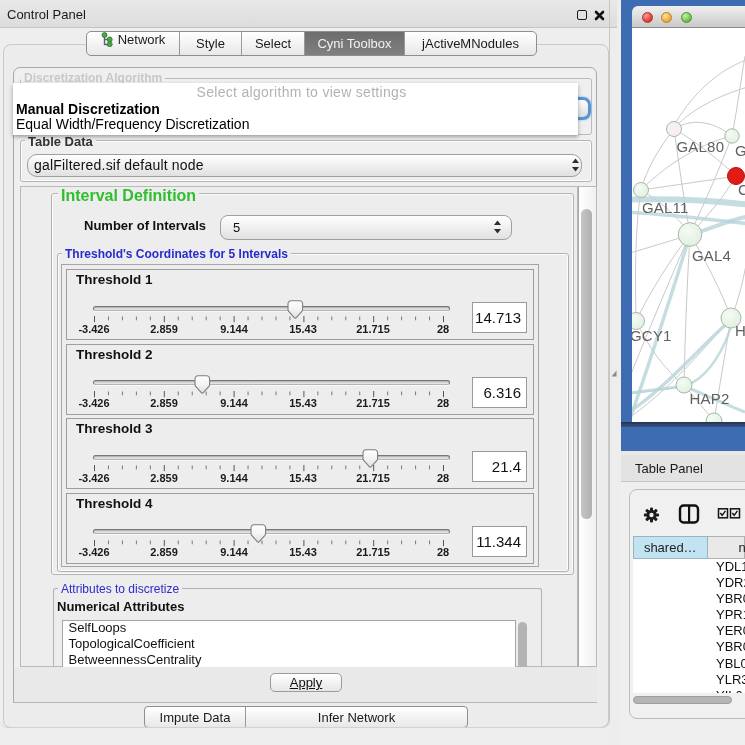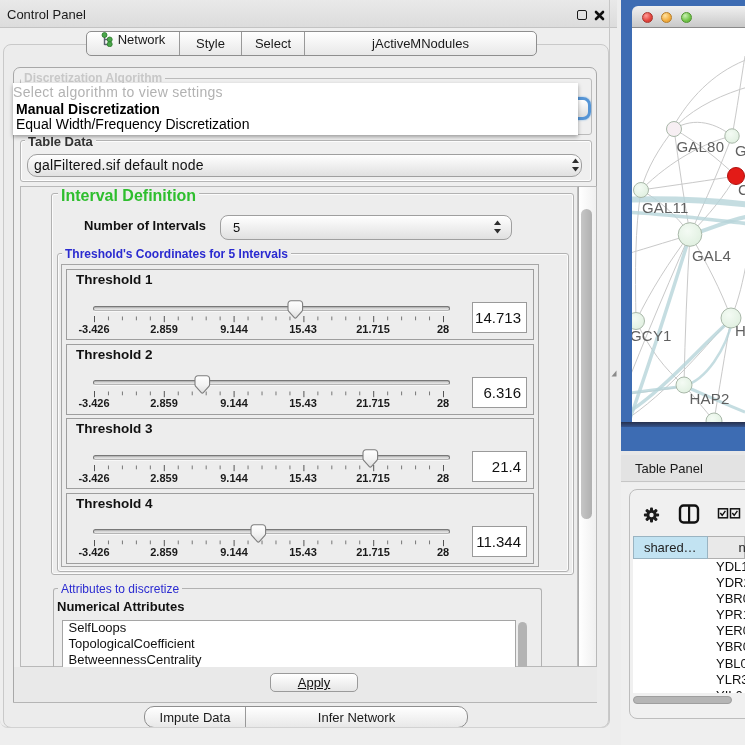--- a/index.html
+++ b/index.html
@@ -29,20 +29,21 @@
 <div class="abs" style="left:86px;top:31px;width:451px;height:25px;background:linear-gradient(#ffffff,#e8e8e8);border:1px solid #8e8e8e;border-radius:5px;display:flex;font-size:13px;color:#1a1a1a;overflow:hidden;">
   <div style="width:93px;border-right:1px solid #999;display:flex;justify-content:center;">
     <svg width="13" height="15" viewBox="0 0 13 15" style="margin-right:4px;">
       <path d="M3.5 4 V13 M3.5 7.5 H8 M3.5 12.5 H8" stroke="#5b6270" stroke-width="1.4" fill="none"></path>
       <circle cx="3.5" cy="3" r="2.5" fill="#4aa74a" stroke="#2c7a2c" stroke-width="0.8"></circle>
       <circle cx="8.7" cy="7.5" r="2.5" fill="#4aa74a" stroke="#2c7a2c" stroke-width="0.8"></circle>
       <circle cx="8.7" cy="12.2" r="2.5" fill="#4aa74a" stroke="#2c7a2c" stroke-width="0.8"></circle>
     </svg>Network</div>
   <div style="width:62px;border-right:1px solid #999;display:flex;align-items:center;justify-content:center;">Style</div>
   <div style="width:63px;border-right:1px solid #999;display:flex;align-items:center;justify-content:center;">Select</div>
+  <div style="width:100px;border-right:1px solid #999;display:flex;align-items:center;justify-content:center;background:linear-gradient(#6d6d6d,#808080);color:#f2f2f2;">Cyni Toolbox</div>
   <div style="flex:1;display:flex;align-items:center;justify-content:center;">jActiveMNodules</div>
 </div>
 
 <div class="abs" style="left:13px;top:67px;width:584px;height:636px;background:#efefef;border:1px solid #a8a8a8;border-radius:7px 7px 0 0;"></div>
 
 <div class="abs" style="left:20px;top:77.5px;width:572px;height:57px;border:1px solid #bbb;border-radius:3px;"></div>
 <div class="abs" style="left:21px;top:71px;background:#efefef;padding:0 3px;font-size:12px;font-weight:bold;color:#c8c8c8;">Discretization Algorithm</div>
 
 <div class="abs" style="left:562px;top:97px;width:29px;height:23px;border:3px solid #5695d6;border-radius:8px;background:linear-gradient(#fff,#ddd);box-shadow:0 0 2px #7ab0e0;"></div>
 
@@ -179,29 +180,29 @@
 
 <div class="abs" style="left:53px;top:588px;width:489px;height:79px;border-top:1px solid #b2b2b2;border-left:1px solid #b2b2b2;border-right:1px solid #b2b2b2;border-radius:3px 3px 0 0;"></div>
 <div class="abs" style="left:58px;top:582px;background:#ededed;padding:0 3px;font-size:12px;font-weight:normal;color:#2a2ad0;">Attributes to discretize</div>
 <div class="abs" style="left:57px;top:599px;font-size:13px;font-weight:bold;color:#111;">Numerical Attributes</div>
 <div class="abs" style="left:61.5px;top:620px;width:454px;height:46.5px;background:#ffffff;border:1px solid #a5a5a5;border-bottom:none;font-size:13px;color:#111;overflow:hidden;">
   <div style="margin-top:-1.5px;padding-left:6px;line-height:16px;">SelfLoops<br>TopologicalCoefficient<br>BetweennessCentrality</div>
 </div>
 <div class="abs" style="left:518px;top:622px;width:9px;height:45px;background:#b3b3b3;border-radius:5px 5px 0 0;"></div>
 
 <div class="abs" style="left:14px;top:667px;width:583px;height:36px;background:#e9e9e9;border-bottom:1px solid #b5b5b5;"></div>
-<div class="abs" style="left:270px;top:673px;width:88px;height:19px;background:linear-gradient(#ffffff,#e6e6e6);border:1px solid #9a9a9a;border-radius:5px;text-align:center;font-size:13px;line-height:18px;color:#111;text-decoration:underline;">Apply</div>
-
-<div class="abs" style="left:144px;top:706px;width:324px;height:22px;background:linear-gradient(#ffffff,#e8e8e8);border:1px solid #8e8e8e;border-radius:10px;display:flex;font-size:13px;color:#1a1a1a;overflow:hidden;">
+<div class="abs" style="left:270px;top:673px;width:72px;height:19px;background:linear-gradient(#ffffff,#e6e6e6);border:1px solid #9a9a9a;border-radius:5px;text-align:center;font-size:13px;line-height:18px;color:#111;text-decoration:underline;">Apply</div>
+
+<div class="abs" style="left:144px;top:706px;width:324px;height:22px;background:linear-gradient(#ffffff,#e8e8e8);border:1px solid #8e8e8e;border-radius:4px;display:flex;font-size:13px;color:#1a1a1a;overflow:hidden;">
   <div style="width:101px;border-right:1px solid #999;display:flex;align-items:center;justify-content:center;">Impute Data</div>
   <div style="flex:1;display:flex;align-items:center;justify-content:center;">Infer Network</div>
 </div>
 
 <div class="abs" style="left:13px;top:83px;width:565px;height:52px;background:#ffffff;box-shadow:0 2px 4px rgba(0,0,0,0.35);z-index:5;">
-  <div style="position:absolute;left:0;top:0.5px;width:100%;font-size:14px;letter-spacing:0.3px;color:#b2b2b2;">Select algorithm to view settings</div>
+  <div style="position:absolute;left:0;top:0.5px;width:100%;text-align:center;font-size:14px;letter-spacing:0.3px;color:#b2b2b2;padding-left:12px;">Select algorithm to view settings</div>
   <div style="position:absolute;left:3px;top:33px;font-size:14px;color:#000;">Equal Width/Frequency Discretization</div>
   <div style="position:absolute;left:3px;top:17.5px;font-size:14px;font-weight:bold;color:#000;">Manual Discretization</div>
 </div>
 
 <div class="abs" style="left:0px;top:0px;width:610px;height:728px;border-right:1px solid #c6c6c6;border-bottom:1px solid #d2d2d2;border-radius:0 0 8px 8px;pointer-events:none;"></div>
 
 <svg class="abs" style="left:611px;top:370px;" width="6" height="7" viewBox="0 0 6 7">
     <path d="M0.5 6.5 L5.5 6.5 L5.5 0.5 Z" fill="#8a8a8a"></path>
   </svg>
 

